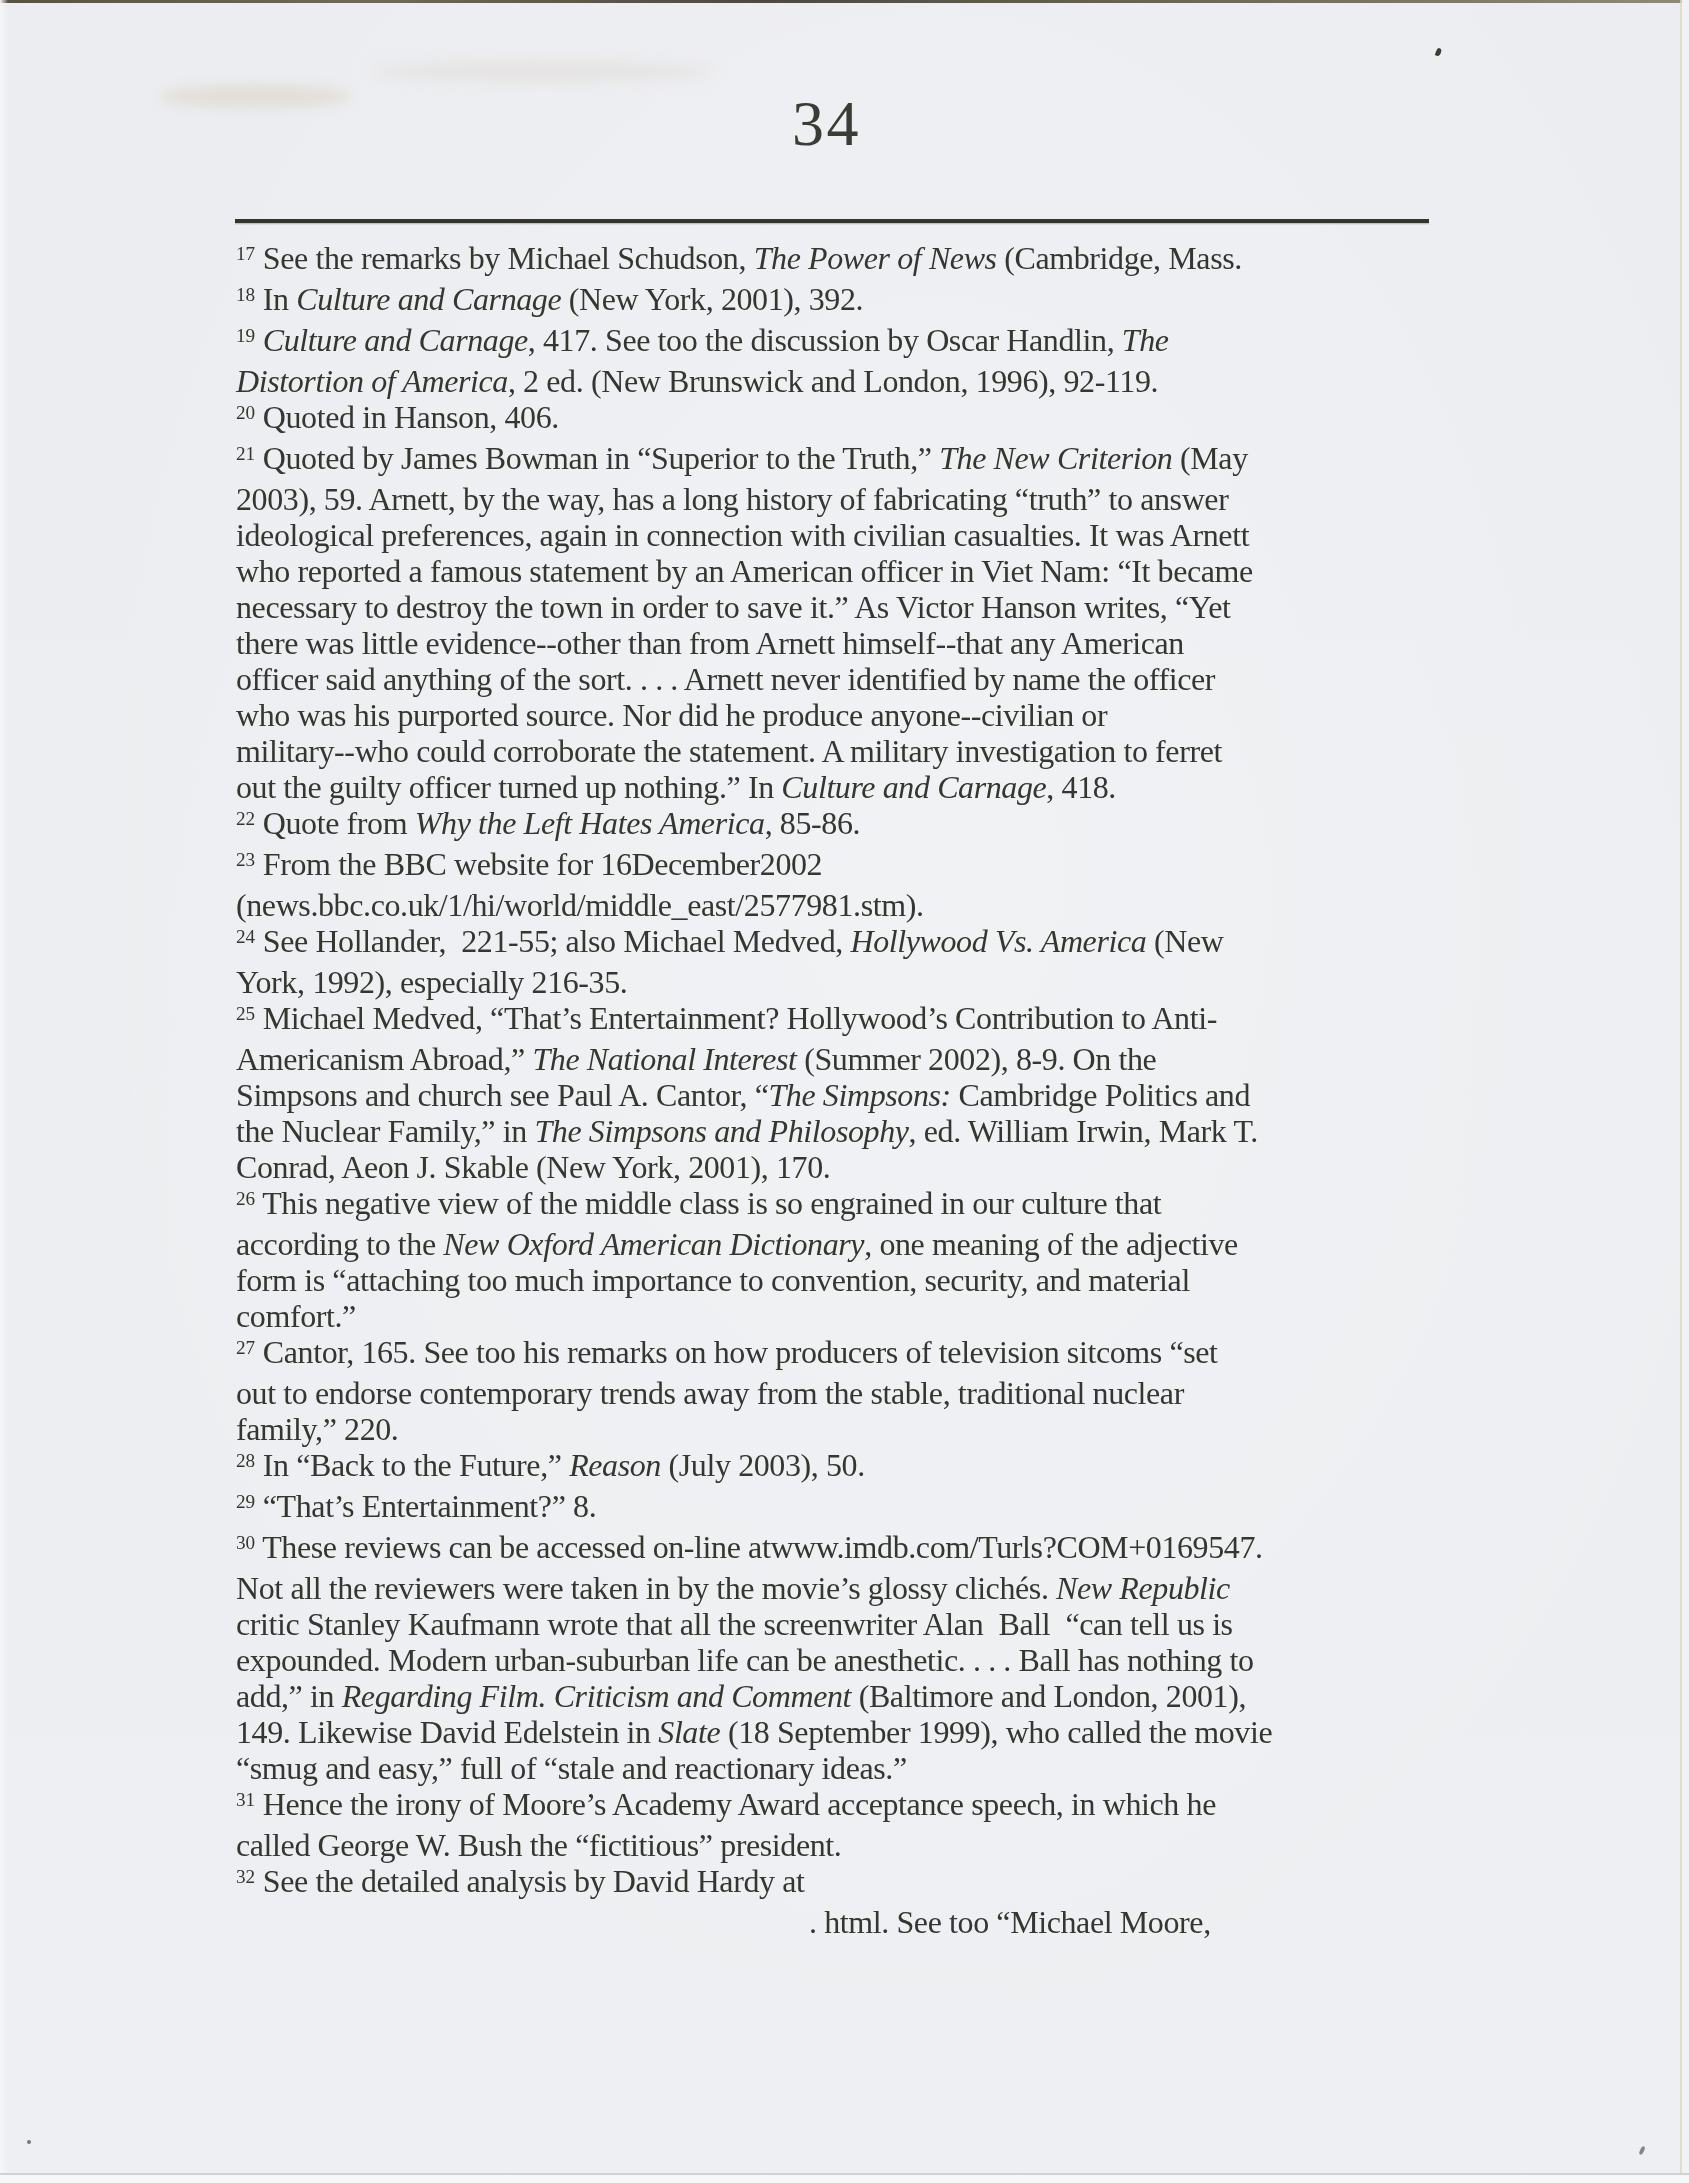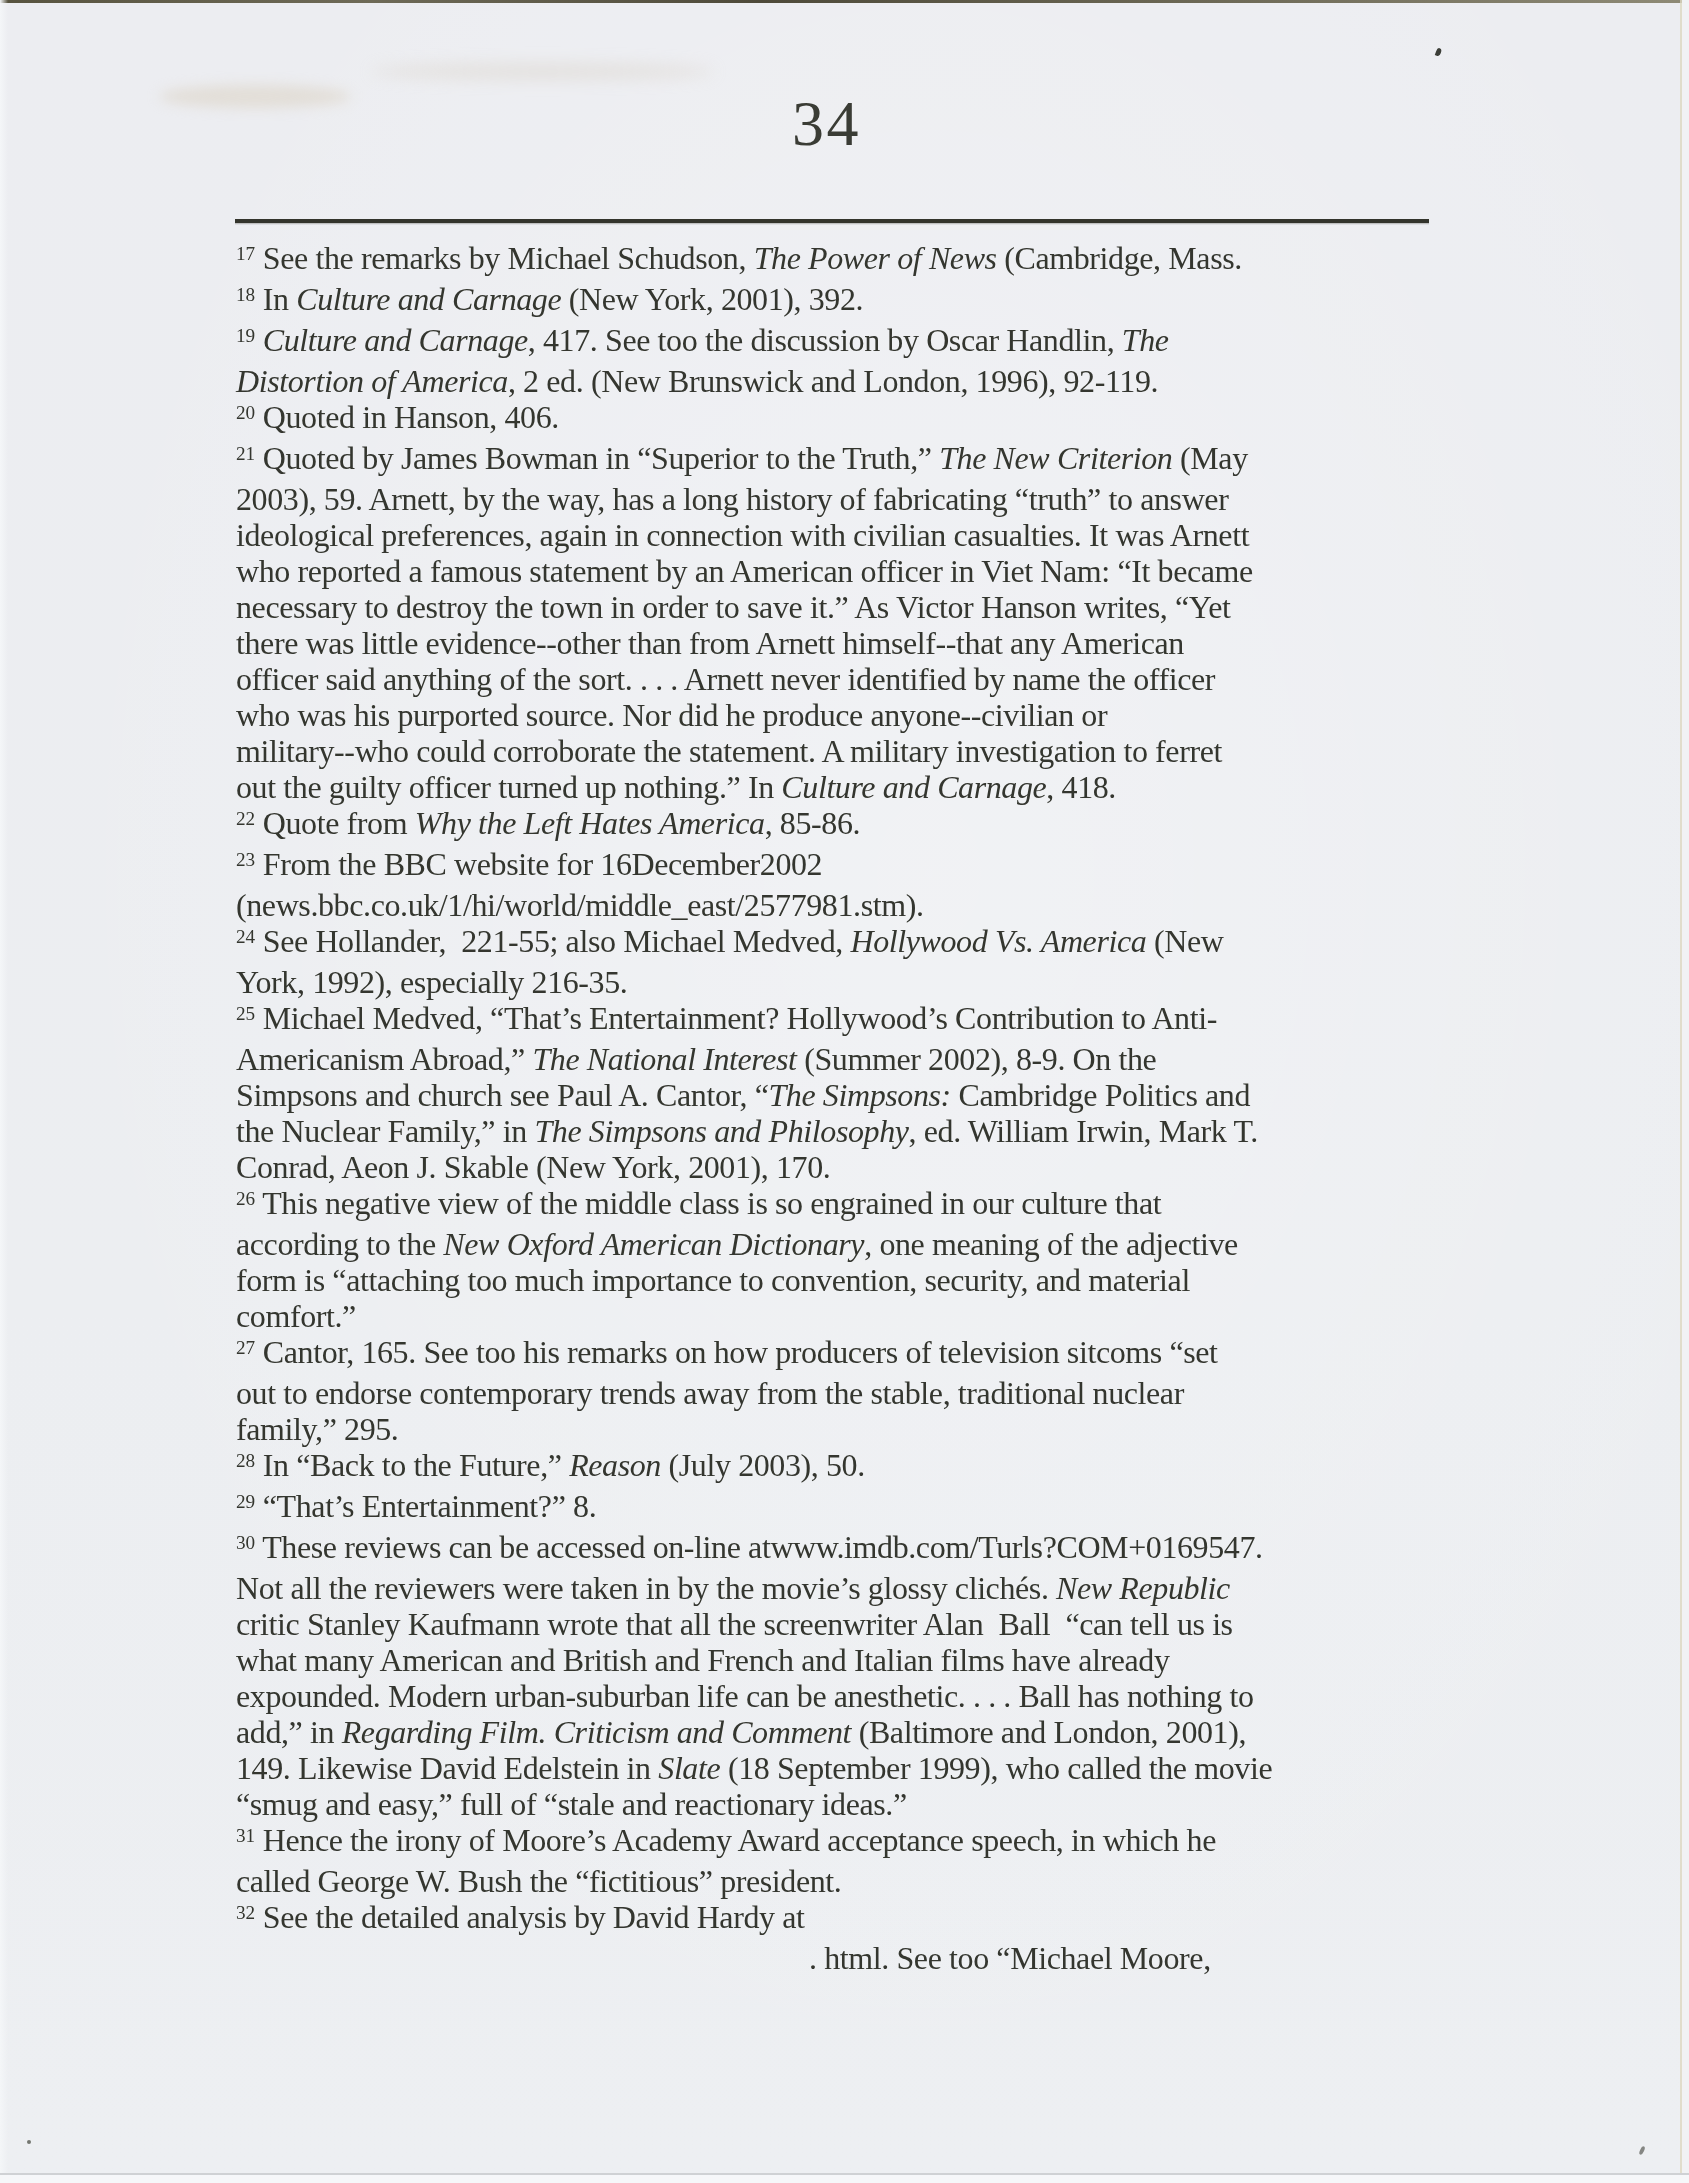--- a/index.html
+++ b/index.html
@@ -135,27 +135,26 @@
     <div class="line"><span>Americanism Abroad,” </span><span class="ital">The National Interest</span><span> (Summer 2002), 8-9. On the</span></div>
     <div class="line"><span>Simpsons and church see Paul A. Cantor, “</span><span class="ital">The Simpsons:</span><span> Cambridge Politics and</span></div>
     <div class="line"><span>the Nuclear Family,” in </span><span class="ital">The Simpsons and Philosophy</span><span>, ed. William Irwin, Mark T.</span></div>
     <div class="line"><span>Conrad, Aeon J. Skable (New York, 2001), 170.</span></div>
     <div class="line"><span class="sup">26</span><span> This negative view of the middle class is so engrained in our culture that</span></div>
     <div class="line"><span>according to the </span><span class="ital">New Oxford American Dictionary</span><span>, one meaning of the adjective</span></div>
     <div class="line"><span>form is “attaching too much importance to convention, security, and material</span></div>
     <div class="line"><span>comfort.”</span></div>
     <div class="line"><span class="sup">27</span><span> Cantor, 165. See too his remarks on how producers of television sitcoms “set</span></div>
     <div class="line"><span>out to endorse contemporary trends away from the stable, traditional nuclear</span></div>
-    <div class="line"><span>family,” 295.</span></div>
+    <div class="line"><span>family,” 220.</span></div>
     <div class="line"><span class="sup">28</span><span> In “Back to the Future,” </span><span class="ital">Reason</span><span> (July 2003), 50.</span></div>
     <div class="line"><span class="sup">29</span><span> “That’s Entertainment?” 8.</span></div>
     <div class="line"><span class="sup">30</span><span> These reviews can be accessed on-line atwww.imdb.com/Turls?COM+0169547.</span></div>
     <div class="line"><span>Not all the reviewers were taken in by the movie’s glossy clichés. </span><span class="ital">New Republic</span></div>
     <div class="line"><span>critic Stanley Kaufmann wrote that all the screenwriter Alan  Ball  “can tell us is</span></div>
-    <div class="line"><span>what many American and British and French and Italian films have already</span></div>
     <div class="line"><span>expounded. Modern urban-suburban life can be anesthetic. . . . Ball has nothing to</span></div>
     <div class="line"><span>add,” in </span><span class="ital">Regarding Film. Criticism and Comment</span><span> (Baltimore and London, 2001),</span></div>
     <div class="line"><span>149. Likewise David Edelstein in </span><span class="ital">Slate</span><span> (18 September 1999), who called the movie</span></div>
     <div class="line"><span>“smug and easy,” full of “stale and reactionary ideas.”</span></div>
     <div class="line"><span class="sup">31</span><span> Hence the irony of Moore’s Academy Award acceptance speech, in which he</span></div>
     <div class="line"><span>called George W. Bush the “fictitious” president.</span></div>
     <div class="line"><span class="sup">32</span><span> See the detailed analysis by David Hardy at</span></div>
     <div class="line indent"><span>. html. See too “Michael Moore,</span></div>
   </div>
 

